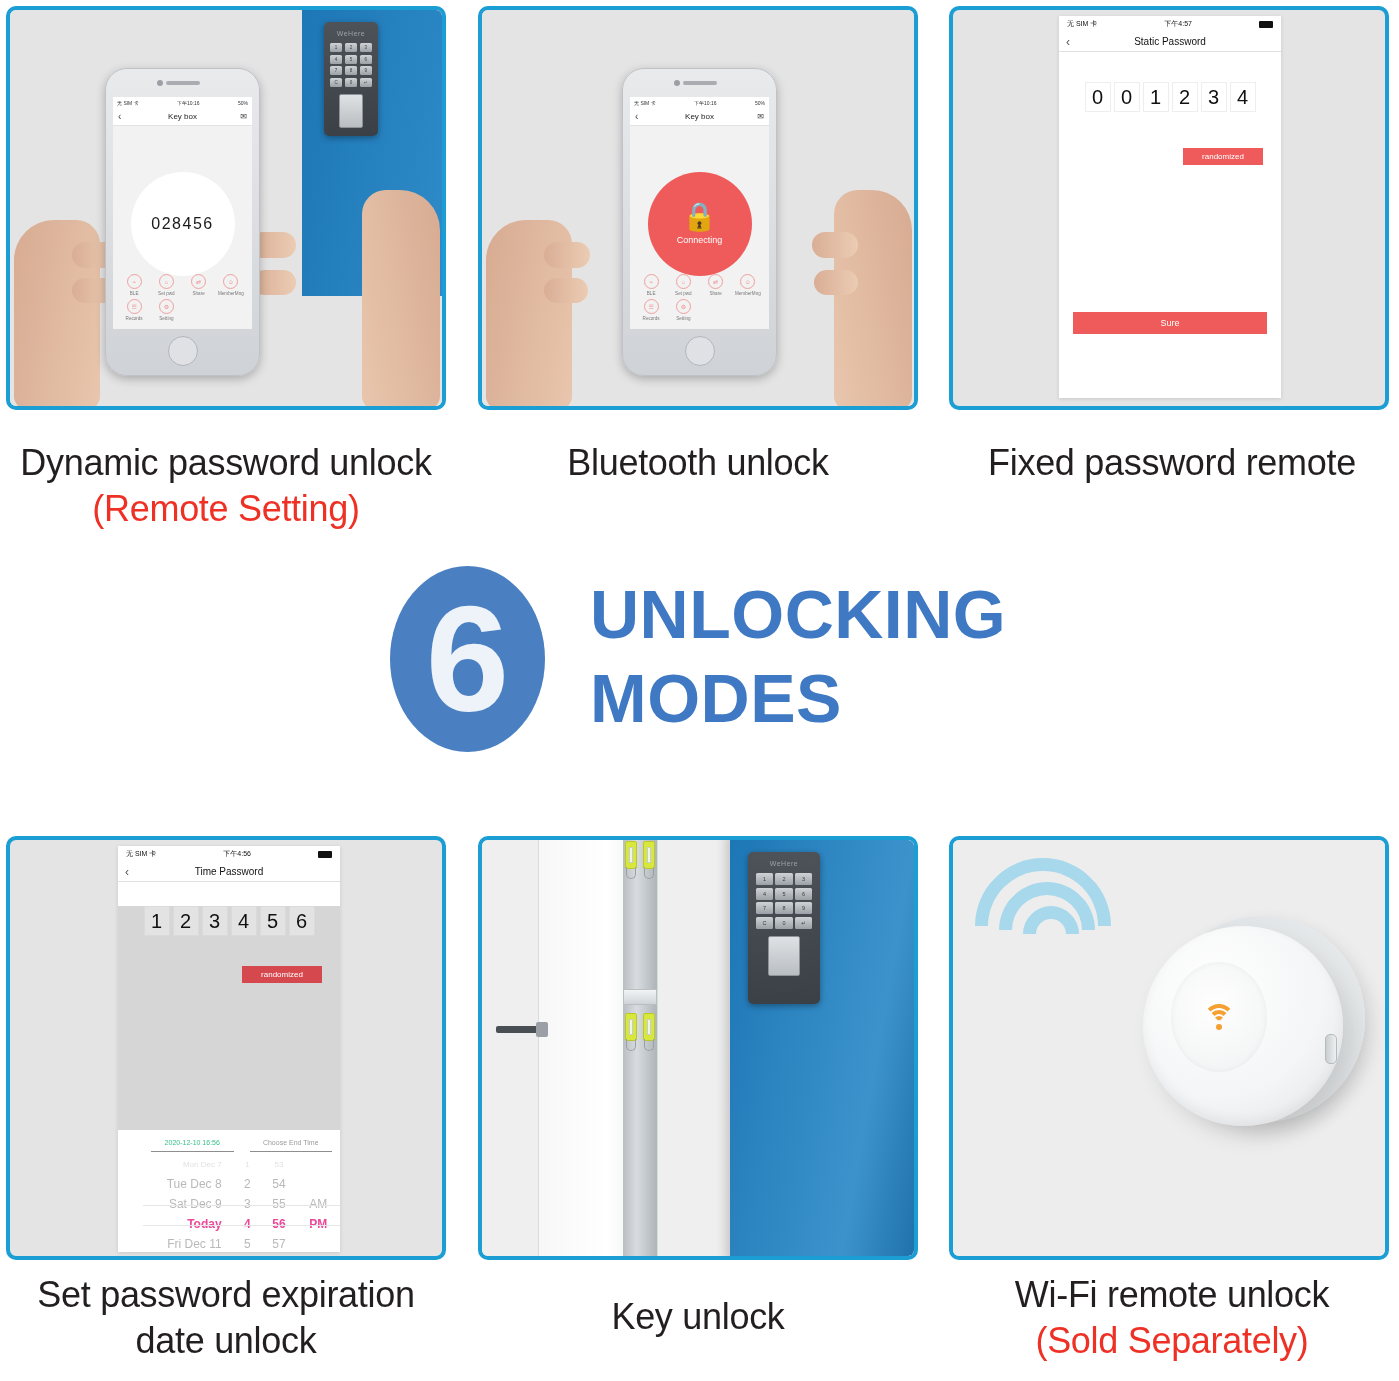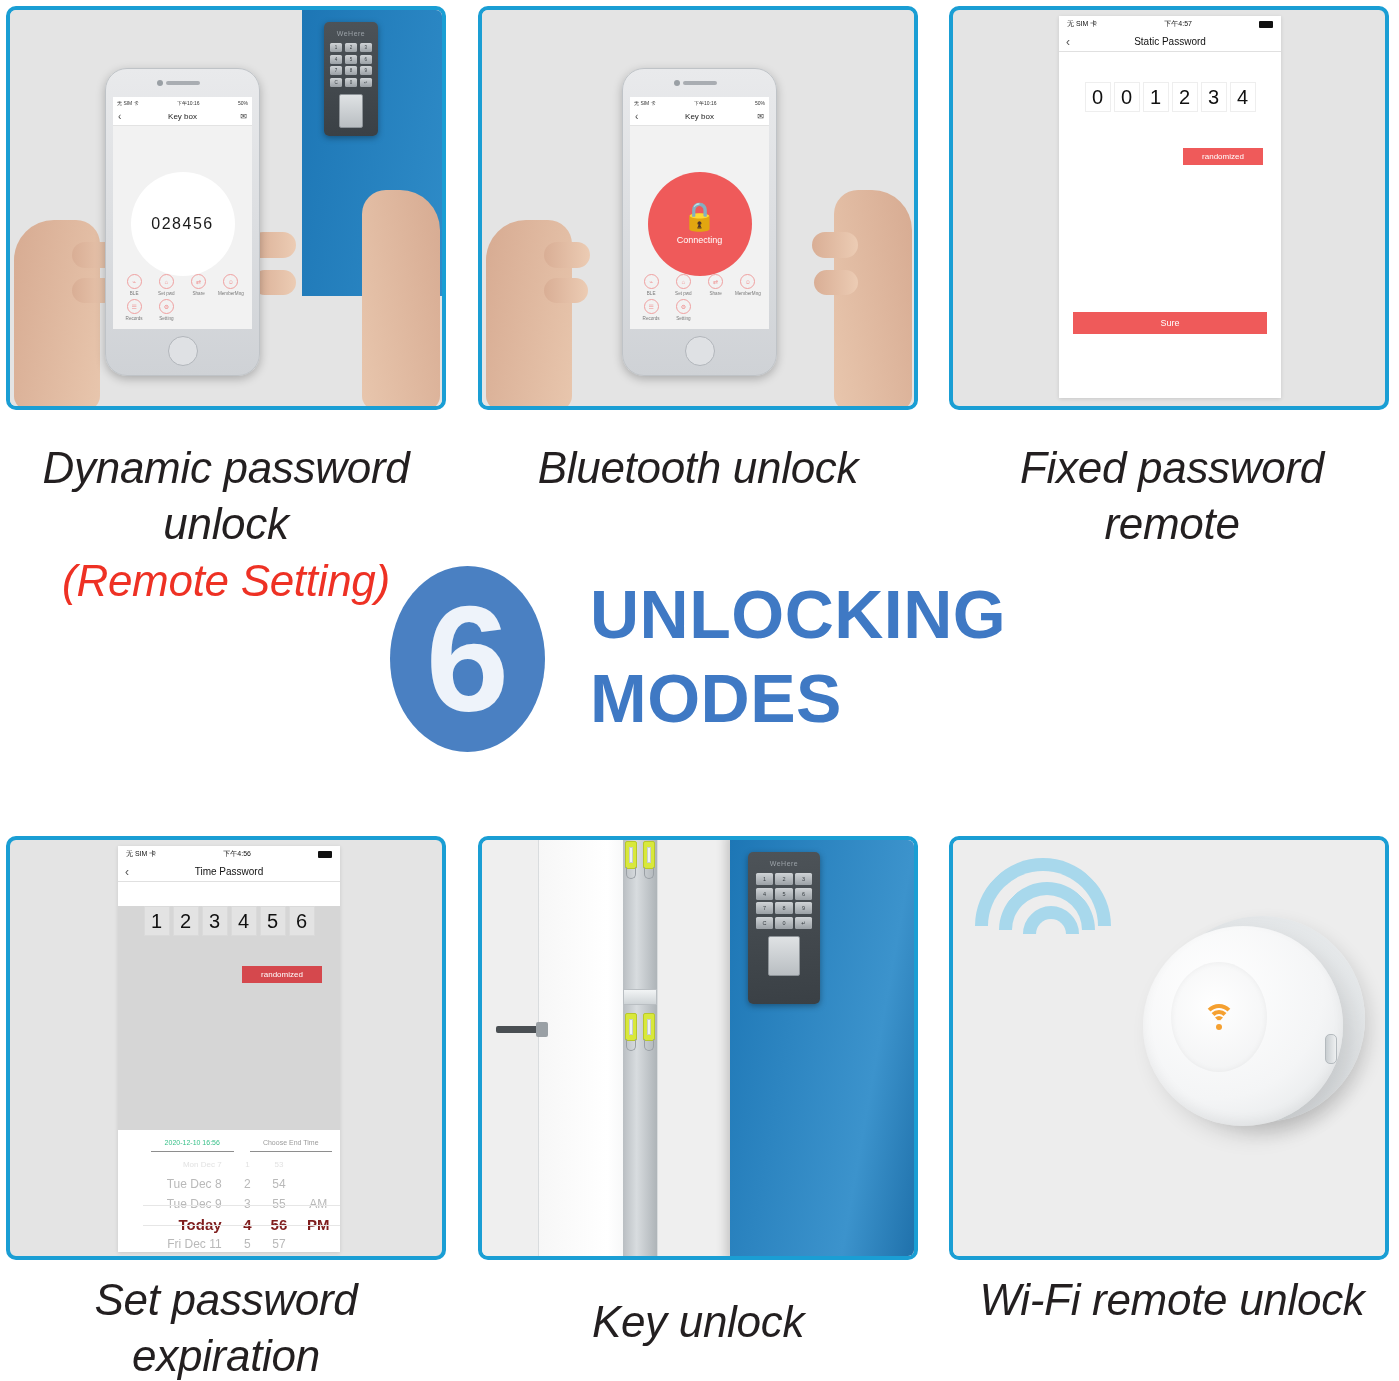--- a/index.html
+++ b/index.html
@@ -24,25 +24,24 @@
   .p3 { left: 949px; top: 6px;   width: 440px; height: 404px; }
   .p4 { left: 6px;   top: 836px; width: 440px; height: 424px; }
   .p5 { left: 478px; top: 836px; width: 440px; height: 424px; }
   .p6 { left: 949px; top: 836px; width: 440px; height: 424px; }
 
   
   .caption {
     position: absolute;
     text-align: center;
     color: #231f20;
-    font-size: 44px;
+    font-size: 36px;
     line-height: 1.28;
     letter-spacing: -0.3px;
     font-family: "Liberation Sans", sans-serif;
-    font-style: italic;
   }
   .caption .red { color: #ee3124; display: block; }
   .c1 { left: 0px;   top: 440px;  width: 452px; }
   .c2 { left: 478px; top: 440px;  width: 440px; }
   .c3 { left: 949px; top: 440px;  width: 446px; }
   .c4 { left: 0px;   top: 1272px; width: 452px; }
   .c5 { left: 478px; top: 1294px; width: 440px; }
   .c6 { left: 949px; top: 1272px; width: 446px; }
 
   
@@ -186,21 +185,21 @@
   }
   .pk-tab.active { color:#3ac18a; }
   .pk-tab::after {
     content:''; position:absolute; left:8px; right:8px; bottom:2px;
     height:1.5px; background:#8e8e8e;
   }
   .pk-cols { position:relative; height:122px; overflow:hidden; }
   .pk-row { display:flex; height:20px; align-items:center; font-size:12px; color:#c2c2c2; }
   .pk-row.faint { color:#e2e2e2; font-size:8px; }
   .pk-row.mid   { color:#b9b9b9; }
-  .pk-row.sel   { color:#7f1d1d; font-size:15px; font-weight:bold; }
+  .pk-row.sel   { color:#ec4899; font-size:12px; font-weight:bold; }
   .pk-row .c-day { flex:0 0 46%; text-align:right; padding-right:12px; }
   .pk-row .c-h   { flex:0 0 14%; text-align:center; }
   .pk-row .c-m   { flex:0 0 18%; text-align:center; }
   .pk-row .c-ap  { flex:0 0 22%; text-align:center; }
   .pk-sel-band {
     position:absolute; left:0; right:0; top:51px; height:21px;
     border-top:1px solid #e6e6e6; border-bottom:1px solid #e6e6e6;
     pointer-events:none;
   }
 
@@ -520,21 +519,21 @@
             <span class="c-m">53</span>
             <span class="c-ap"></span>
           </div>
           <div class="pk-row mid">
             <span class="c-day">Tue Dec 8</span>
             <span class="c-h">2</span>
             <span class="c-m">54</span>
             <span class="c-ap"></span>
           </div>
           <div class="pk-row mid">
-            <span class="c-day">Tue Dec 9</span>
+            <span class="c-day">Sat Dec 9</span>
             <span class="c-h">3</span>
             <span class="c-m">55</span>
             <span class="c-ap">AM</span>
           </div>
           <div class="pk-row sel">
             <span class="c-day">Today</span>
             <span class="c-h">4</span>
             <span class="c-m">56</span>
             <span class="c-ap">PM</span>
           </div>
@@ -626,20 +625,21 @@
 </div>
 <div class="caption c4">
   <span>Set password expiration</span><br>
   <span>date unlock</span>
 </div>
 <div class="caption c5">
   <span>Key unlock</span>
 </div>
 <div class="caption c6">
   <span>Wi-Fi remote unlock</span>
+  <span class="red">(Sold Separately)</span>
 </div>
 
 <div class="headline">
   <div class="badge-six">6</div>
   <div class="headline-text">
     <div>UNLOCKING</div>
     <div>MODES</div>
   </div>
 </div>
 

